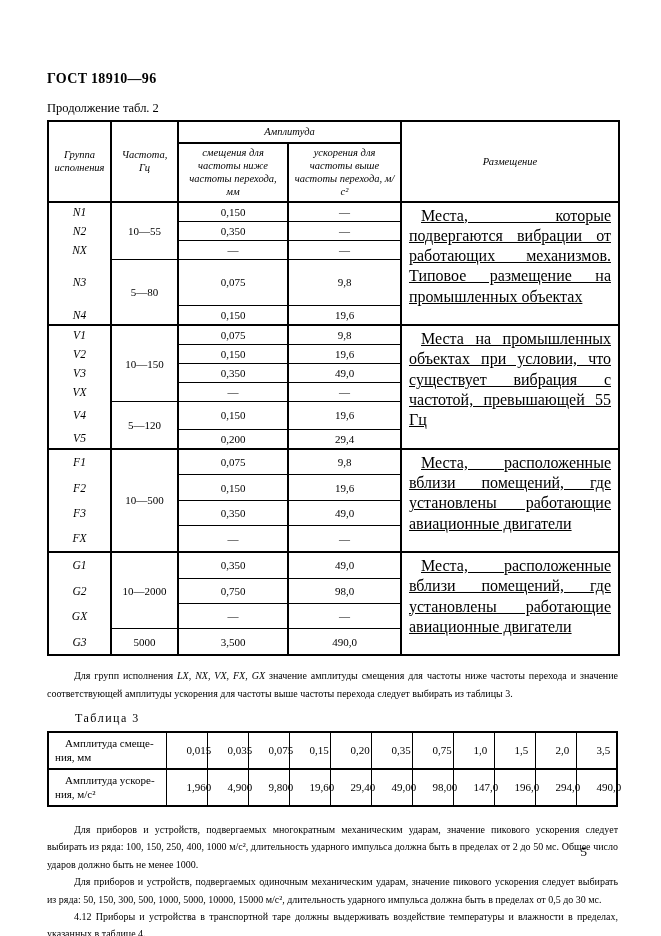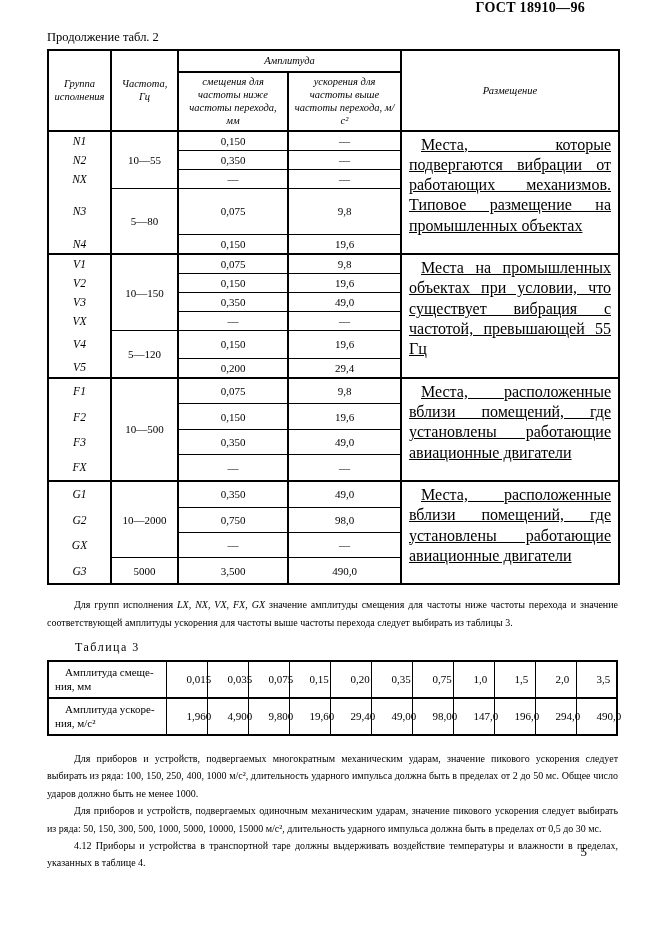--- a/index.html
+++ b/index.html
@@ -4,21 +4,21 @@
 <style>
   html, body { margin:0; padding:0; background:#e8e8e8; }
   .page {
     width:661px; height:936px; position:relative; margin:0 auto;
     background:#ffffff; font-family:"Liberation Serif", serif; color:#000;
     overflow:hidden;
   }
   .content { position:absolute; left:47px; top:0; width:571px; }
 
   .doc-code {
-    text-align:right; padding-right:33px;
+    margin-top:71px; text-align:left; padding-right:33px;
     font-weight:bold; font-size:14px; letter-spacing:0.3px;
   }
   .continuation { margin-top:14px; font-size:12.5px; }
 
   
   table.t2 {
     margin-top:4px; border-collapse:collapse; width:571px;
     table-layout:fixed; font-size:11px; border:2px solid #000;
   }
   .t2 th, .t2 td { border-left:2px solid #000; }

